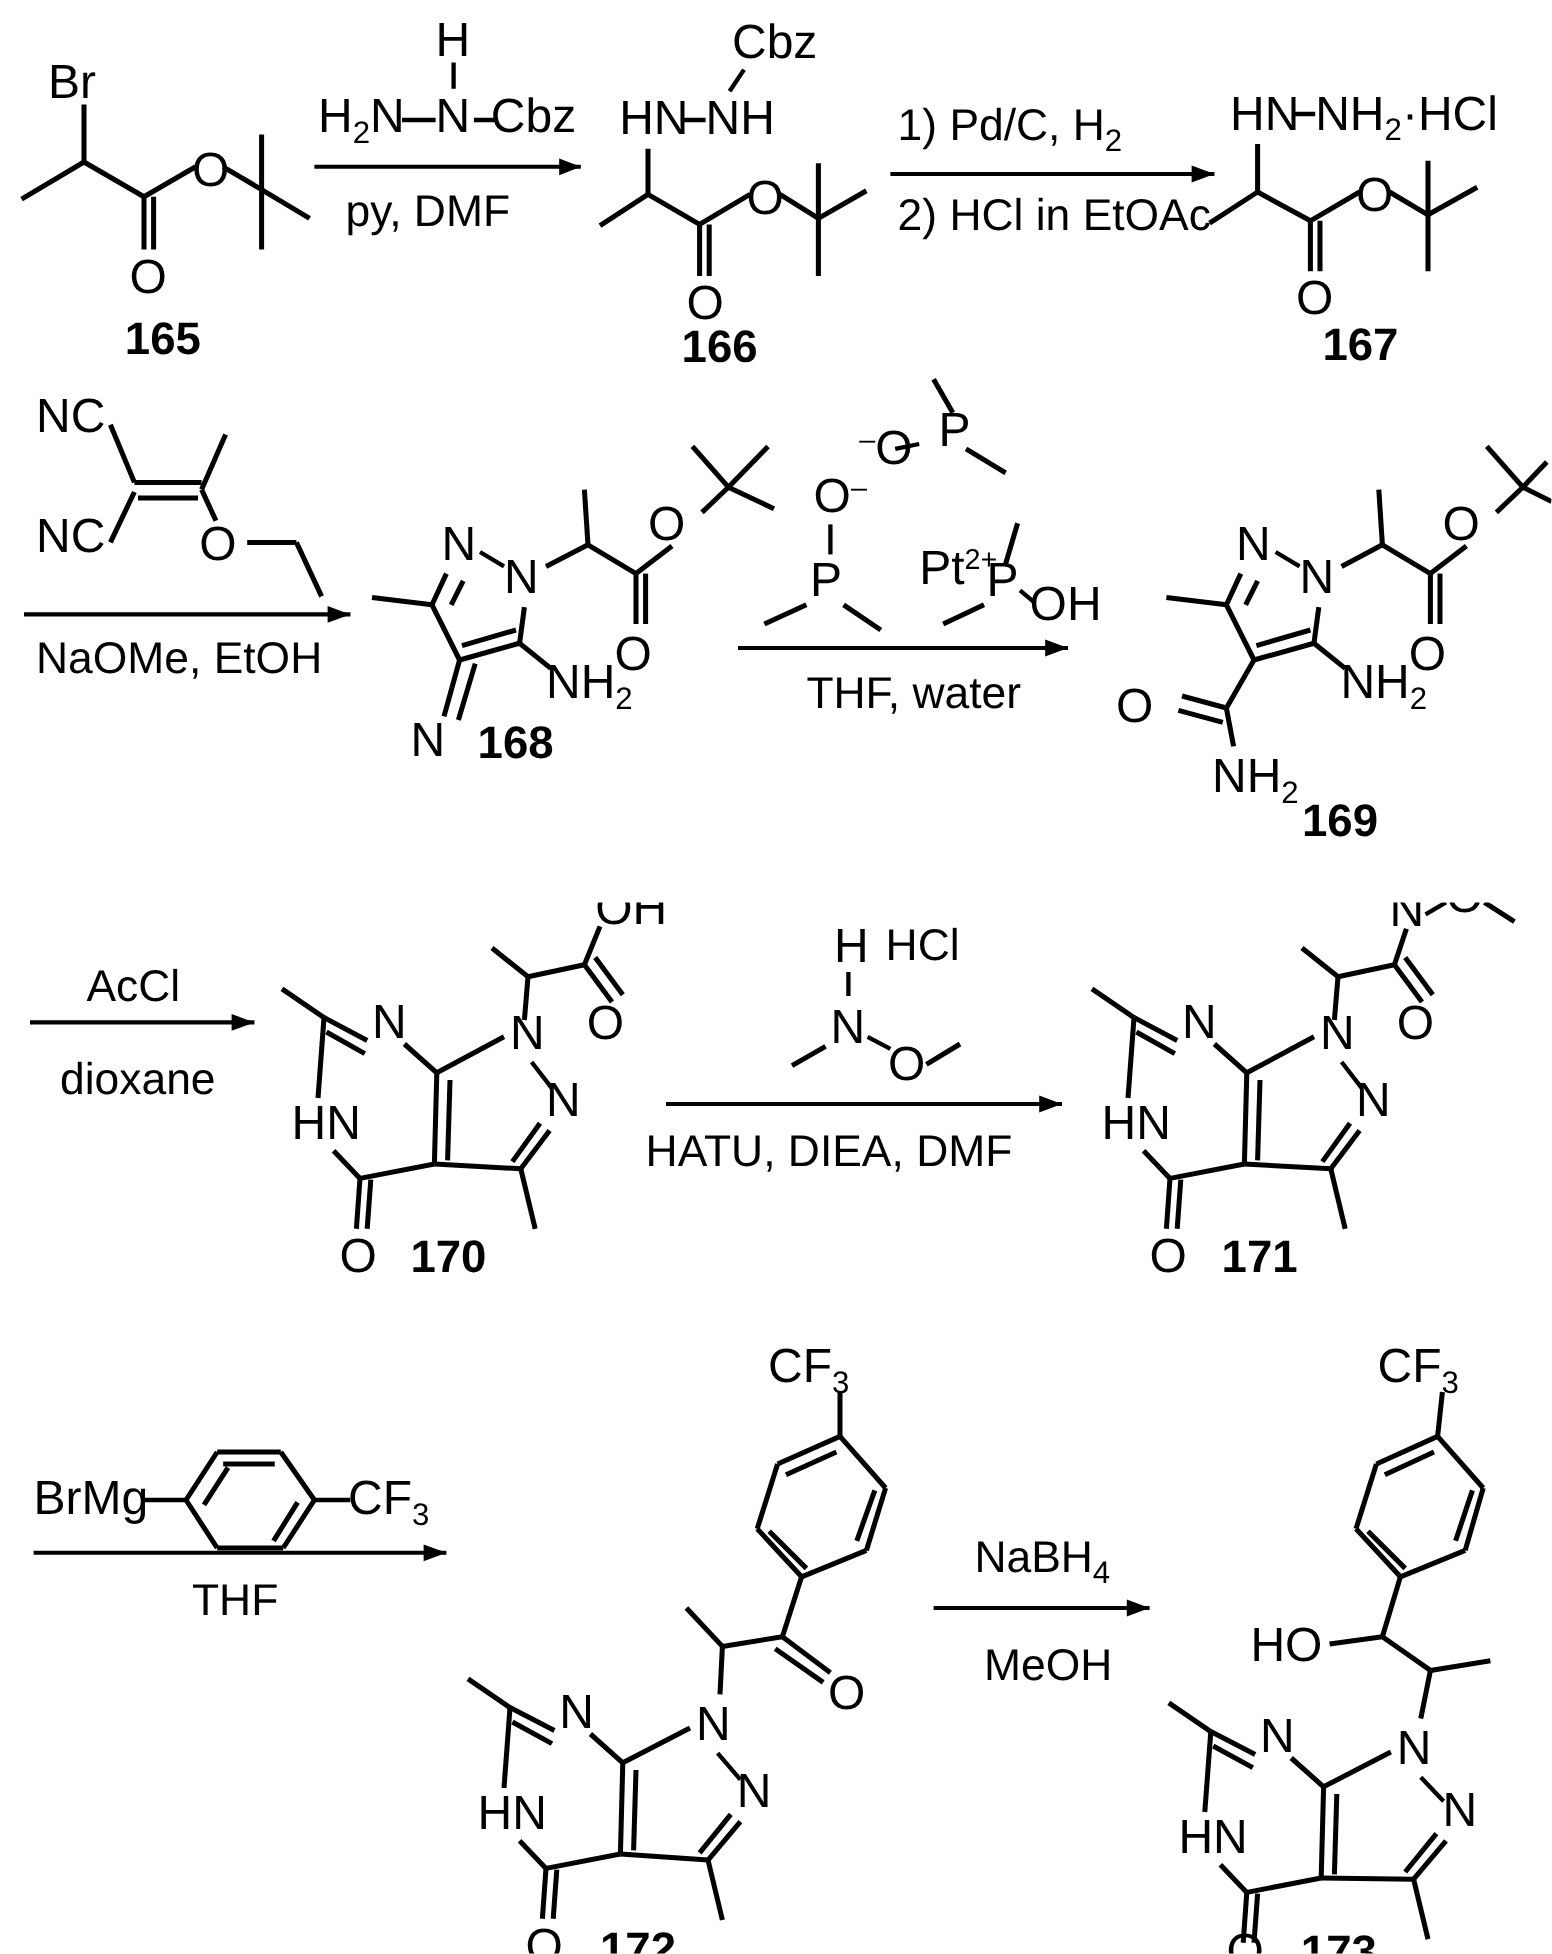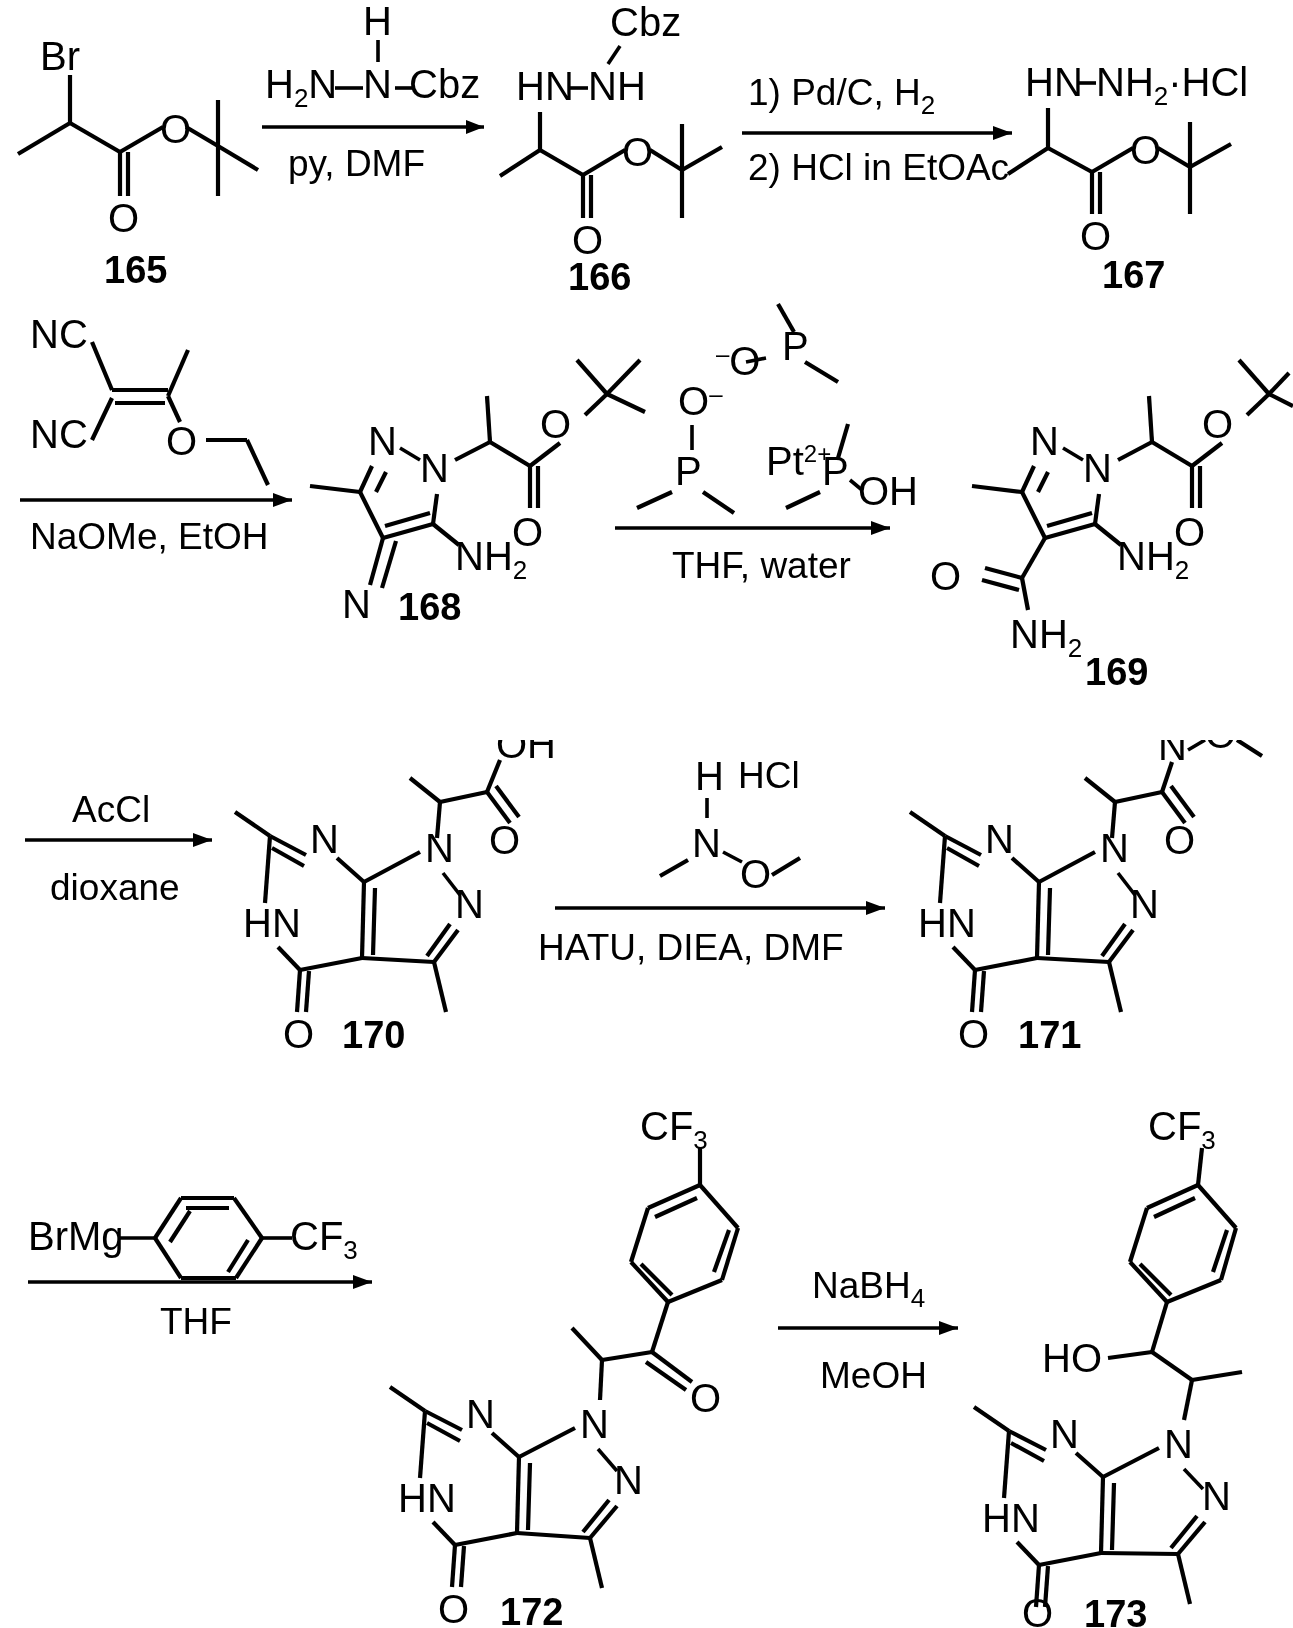--- a/index.html
+++ b/index.html
@@ -1,19 +1,19 @@
 <!DOCTYPE html>
 <html><head>
 <meta charset="utf-8">
 <title>Synthetic Scheme</title>
 <style>
   html,body{margin:0;padding:0;background:#ffffff;}
   body{width:1293px;height:1628px;position:relative;overflow:hidden;
        font-family:"Liberation Sans", sans-serif;color:#000;}
-  .scheme{position:absolute;left:0;top:0;width:1293px;height:1222px;}
+  .scheme{position:absolute;left:0;top:12px;width:1293px;height:1222px;}
   svg{display:block;}
   text{font-family:"Liberation Sans", sans-serif;fill:#000;}
   .atom{font-size:40px;}
   .rgt{font-size:37px;}
   .cpdnum{font-size:38px;font-weight:bold;}
   .sub{font-size:26px;}
   .sup{font-size:24px;}
   line,path,polygon{stroke:#000;}
   .bond{stroke:#000;stroke-width:4.2;fill:none;stroke-linecap:butt;}
   .bondthin{stroke:#000;stroke-width:3.6;fill:none;}

